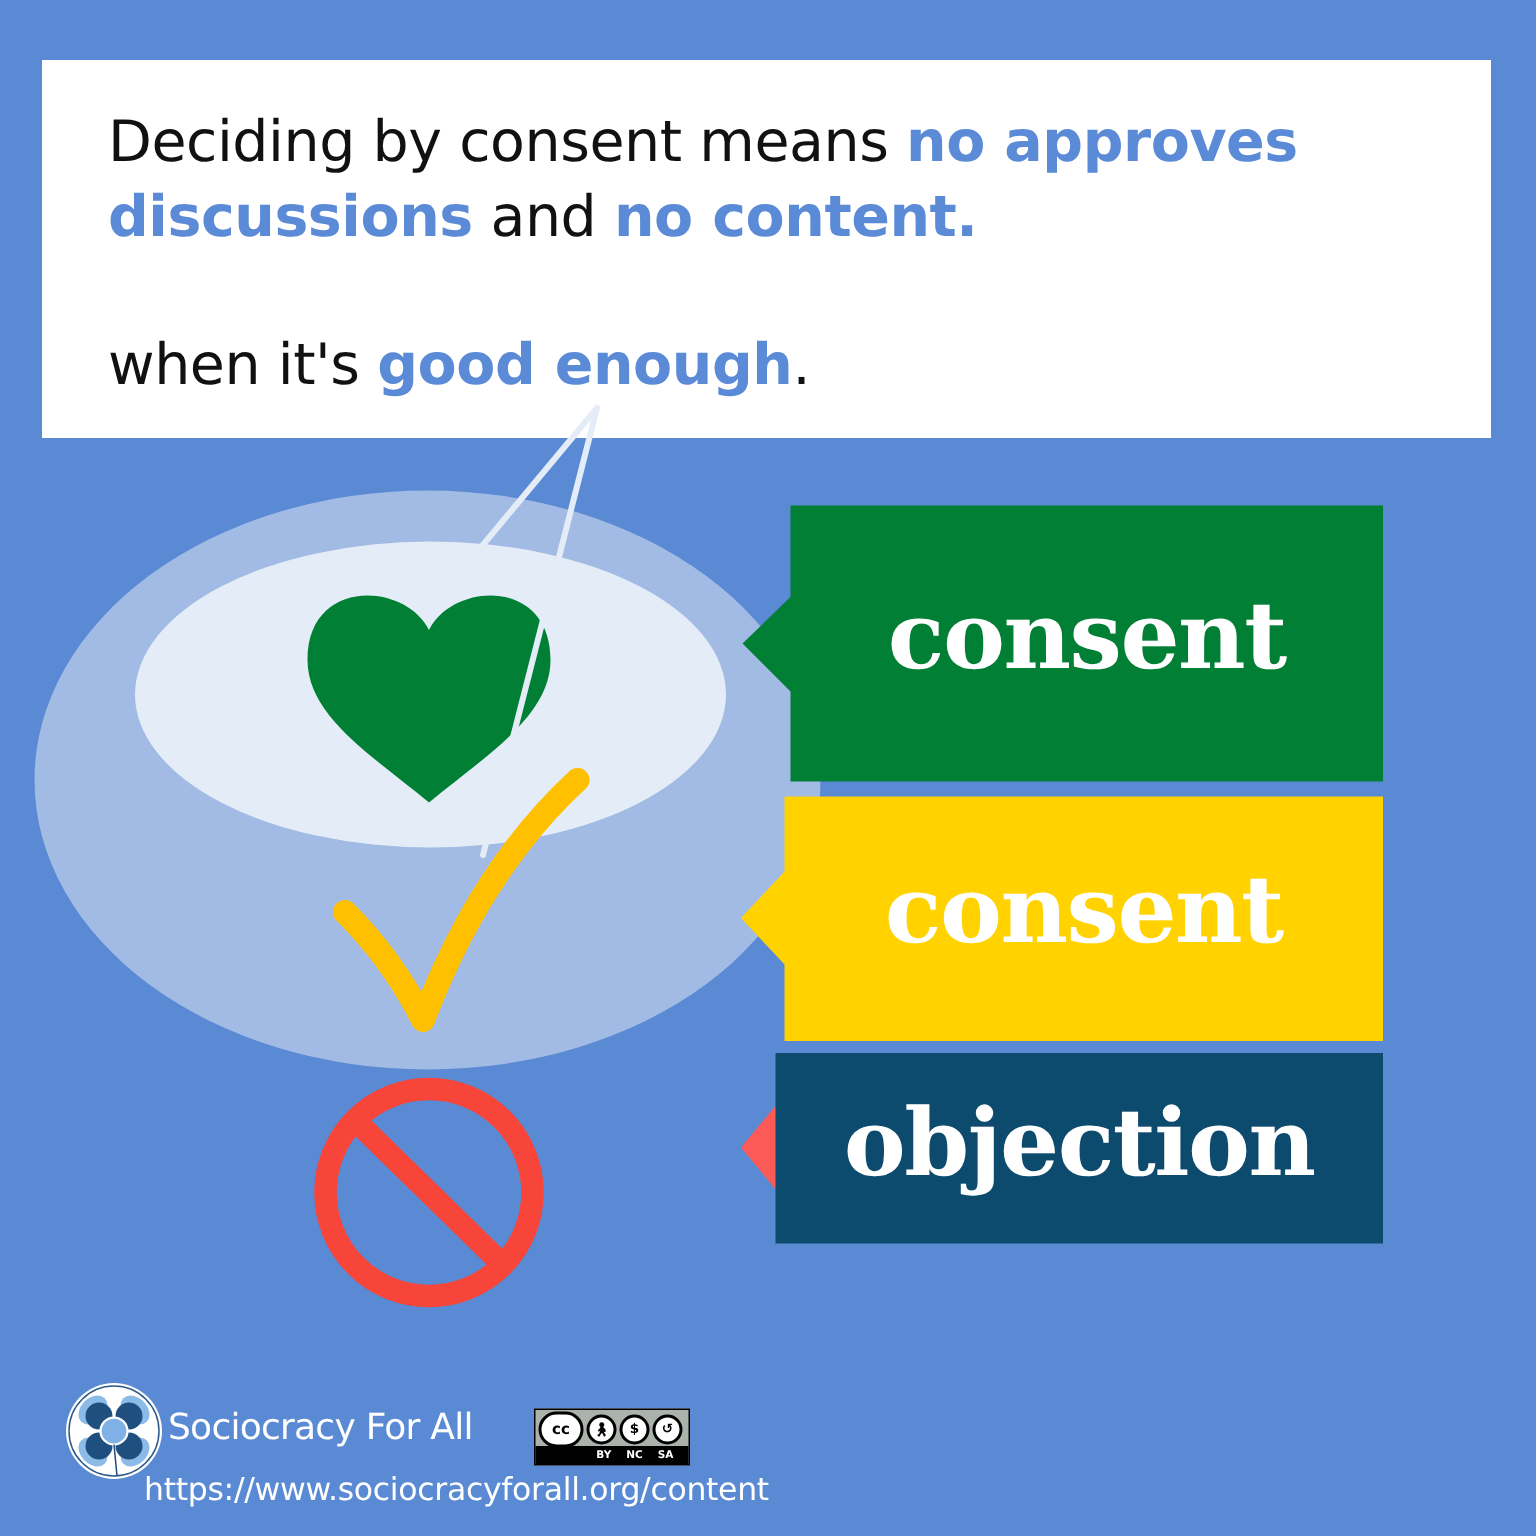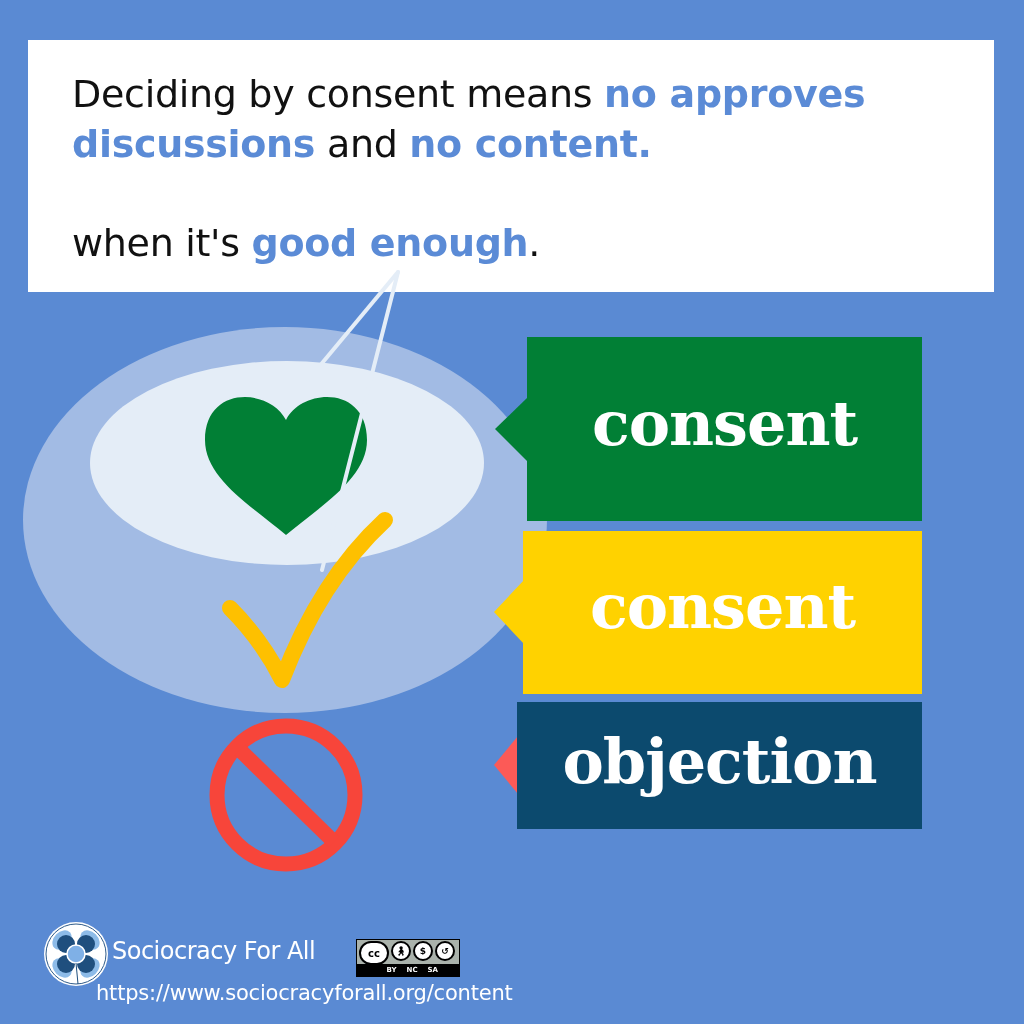--- a/index.html
+++ b/index.html
@@ -44,27 +44,27 @@
       letter-spacing: -0.2px;
     }
     .cc-badge {
       position: absolute; left: 356px; top: 939px; width: 104px; height: 38px;
       background: #aab2ab; border: 1px solid #000;
       box-sizing: border-box;
     }
     .cc-badge .cc-bottom {
       position: absolute; left: 0; right: 0; bottom: 0; height: 12px; background: #000;
       color: #fff; font-size: 7px; font-weight: bold;
-      display: flex; justify-content: flex-end; gap: 10px; padding-right: 21px;
+      display: flex; justify-content: flex-end; gap: 10px; padding-right: 10px;
       align-items: center;
       font-family: "DejaVu Sans", sans-serif;
     }
     .cc-badge .cc-icons {
       position: absolute; left: 2px; top: 1px; right: 2px; height: 24px;
-      display: flex; align-items: flex-start; gap: 2px;
+      display: flex; align-items: center; gap: 2px;
     }
     .cc-circle {
       width: 20px; height: 20px; border-radius: 50%; background: #fff; border: 2px solid #000;
       box-sizing: border-box; font-size: 9px; font-weight: bold; color: #000;
       display: flex; align-items: center; justify-content: center;
       font-family: "DejaVu Sans", sans-serif;
     }
     .cc-circle.big { width: 30px; height: 24px; border-radius: 12px; font-size: 10px; }
   </style>
 </head>

